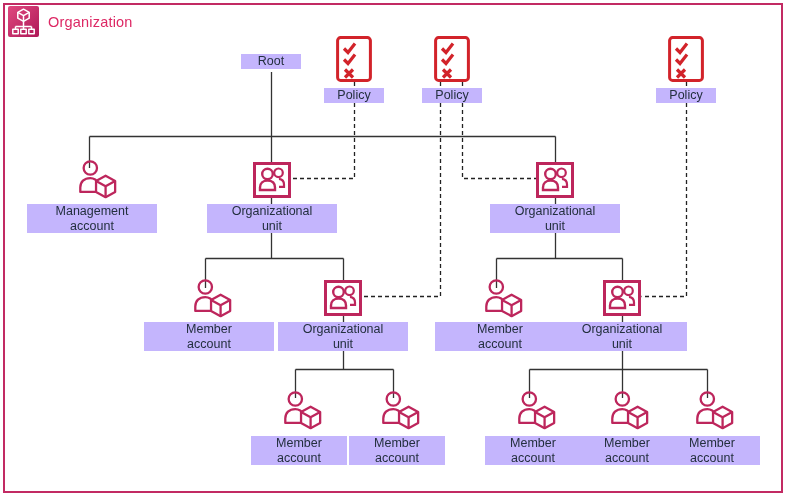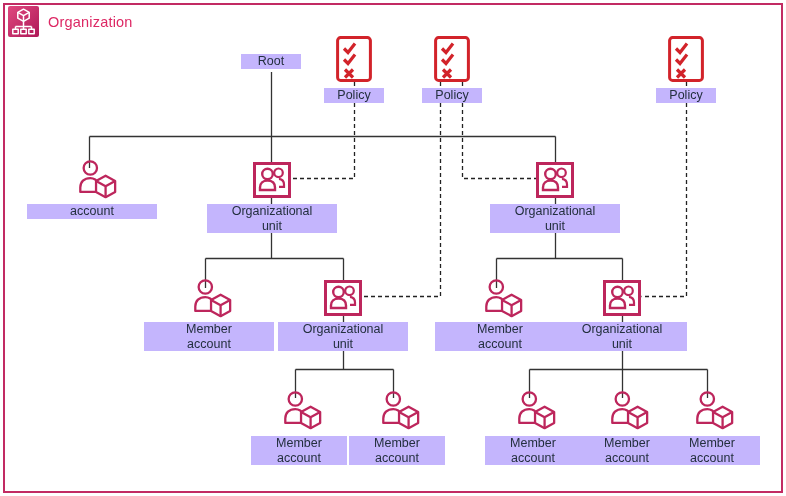--- a/index.html
+++ b/index.html
@@ -148,20 +148,21 @@
       <use href="#sym-account"></use>
     </svg>
 
   <div class="label w60" style="left:241px;top:54px">Root</div>
 
   <div class="label w60" style="left:324px;top:88px">Policy</div>
   <div class="label w60" style="left:422px;top:88px">Policy</div>
   <div class="label w60" style="left:656px;top:88px">Policy</div>
 
   <div class="label w130" style="left:27px;top:204px">
+    <span>Management</span>
     <span>account</span>
   </div>
   <div class="label w130" style="left:207px;top:204px">
     <span>Organizational</span>
     <span>unit</span>
   </div>
   <div class="label w130" style="left:490px;top:204px">
     <span>Organizational</span>
     <span>unit</span>
   </div>

